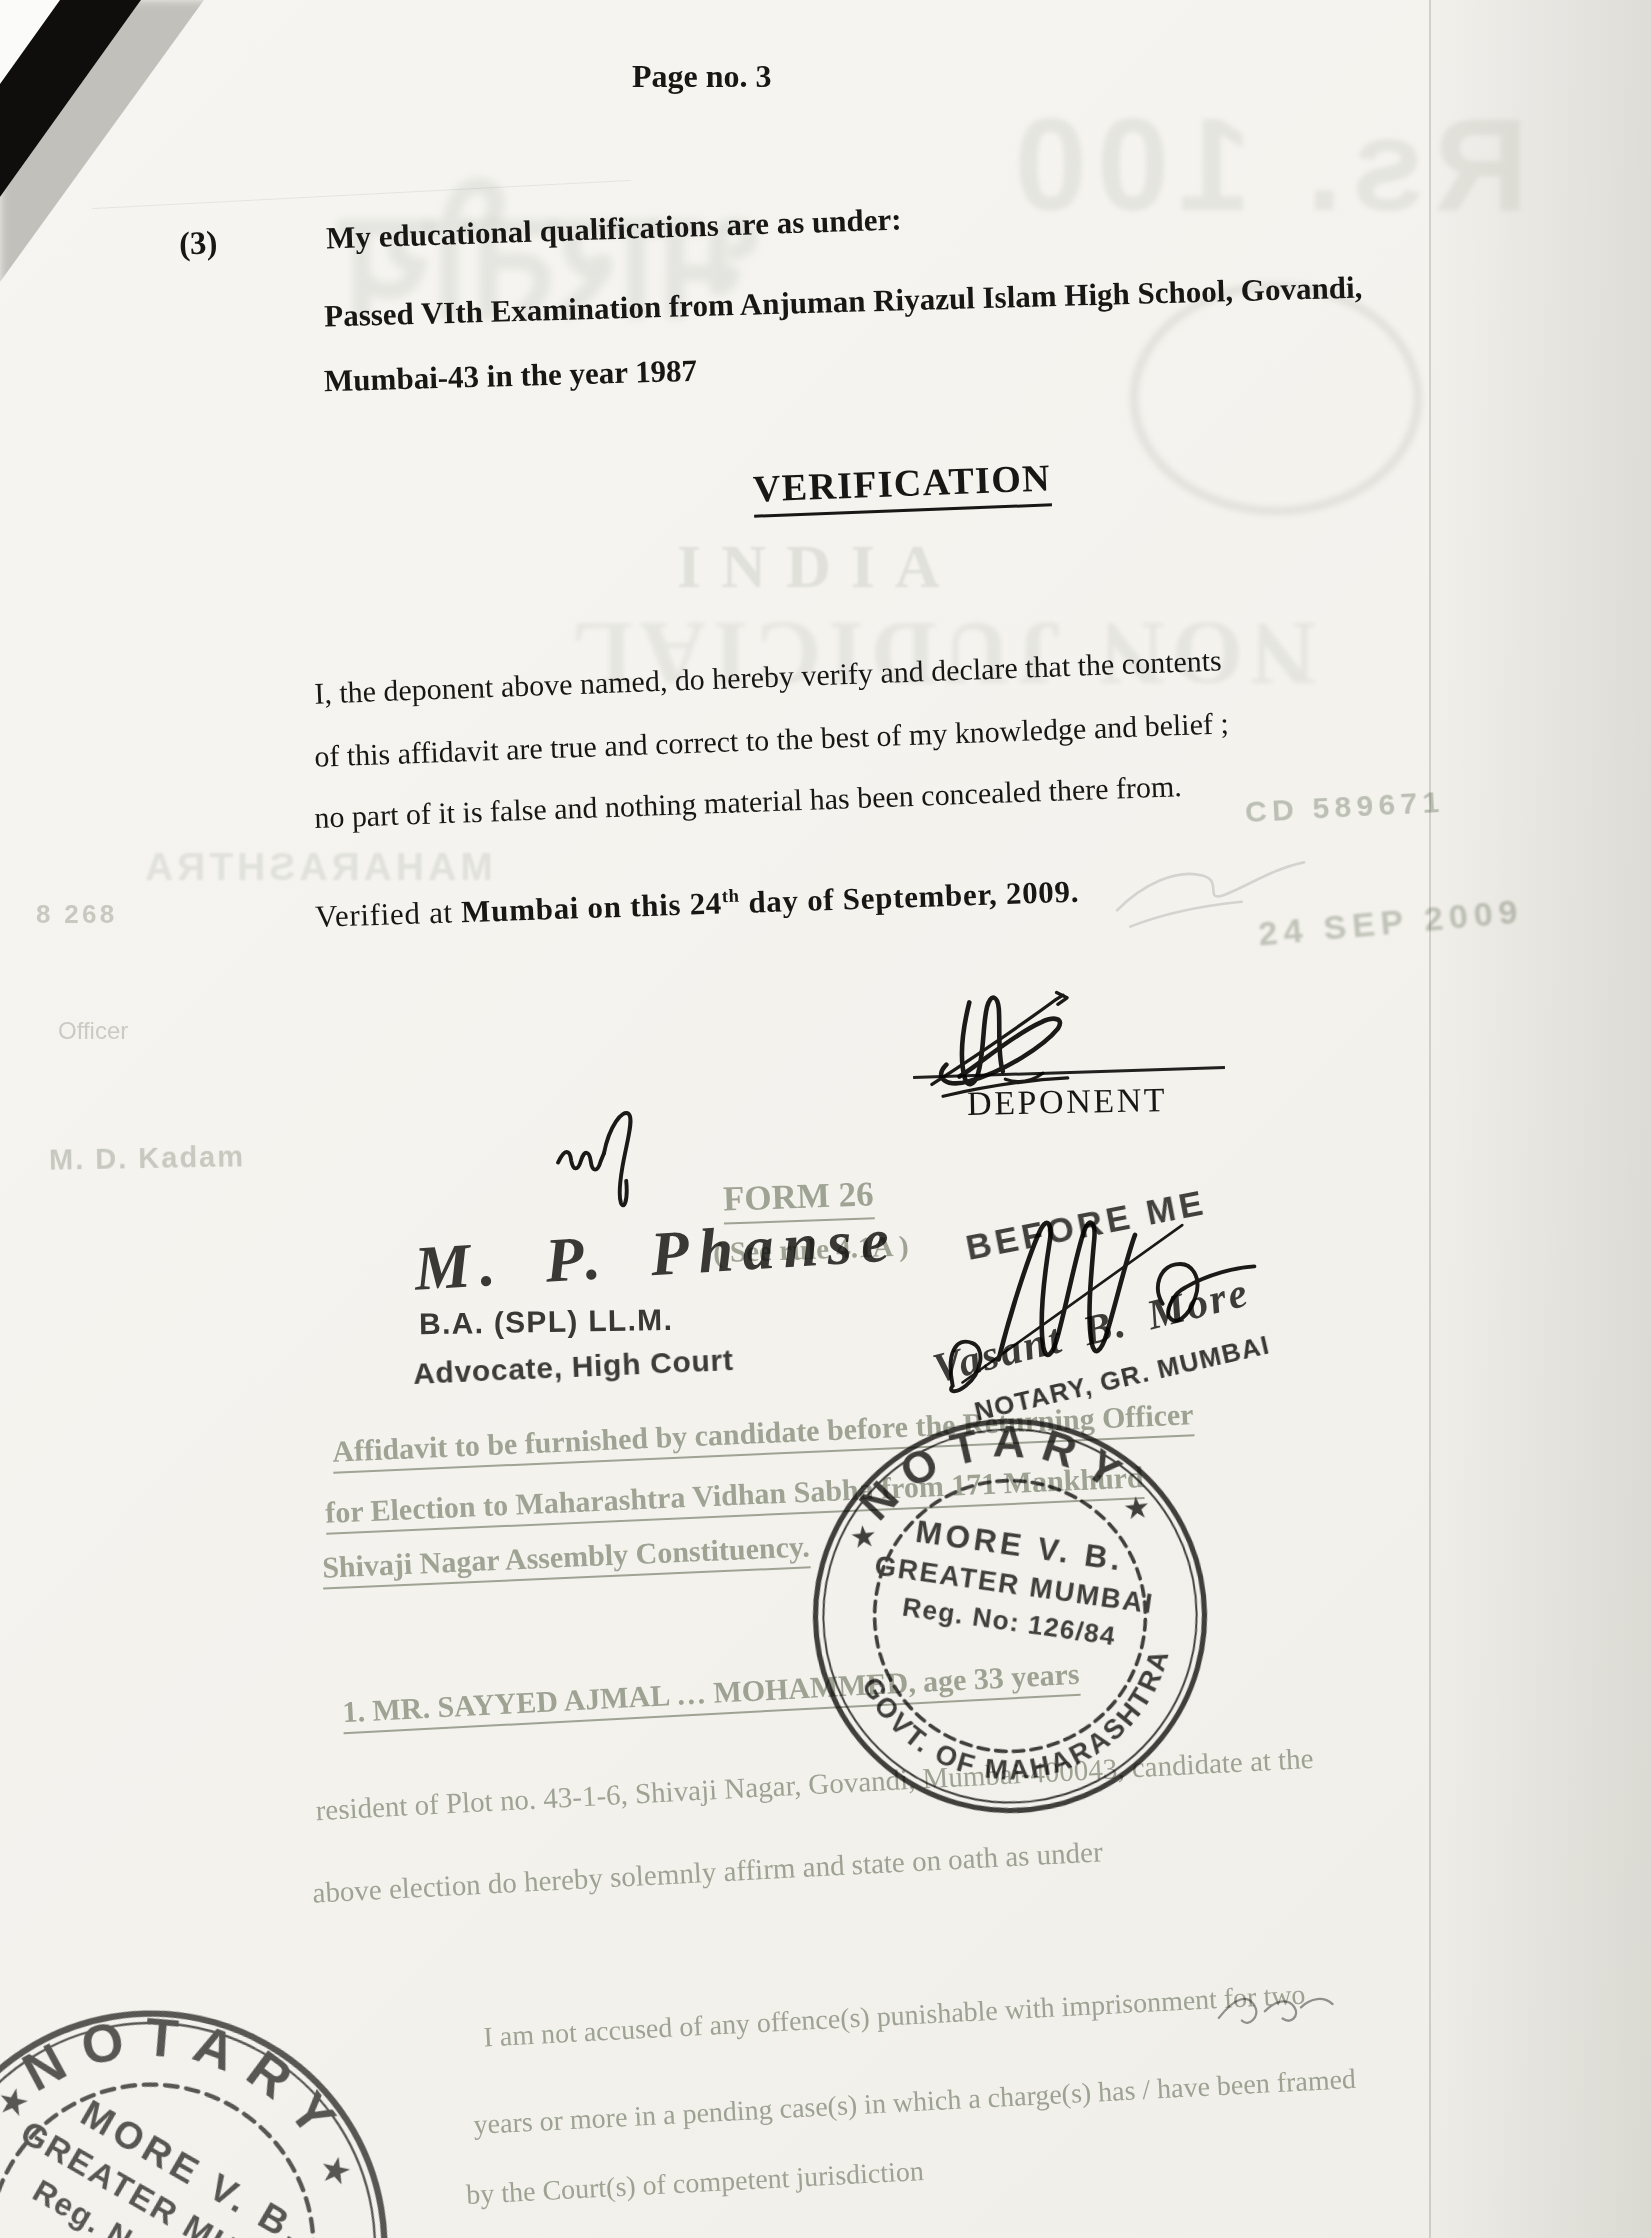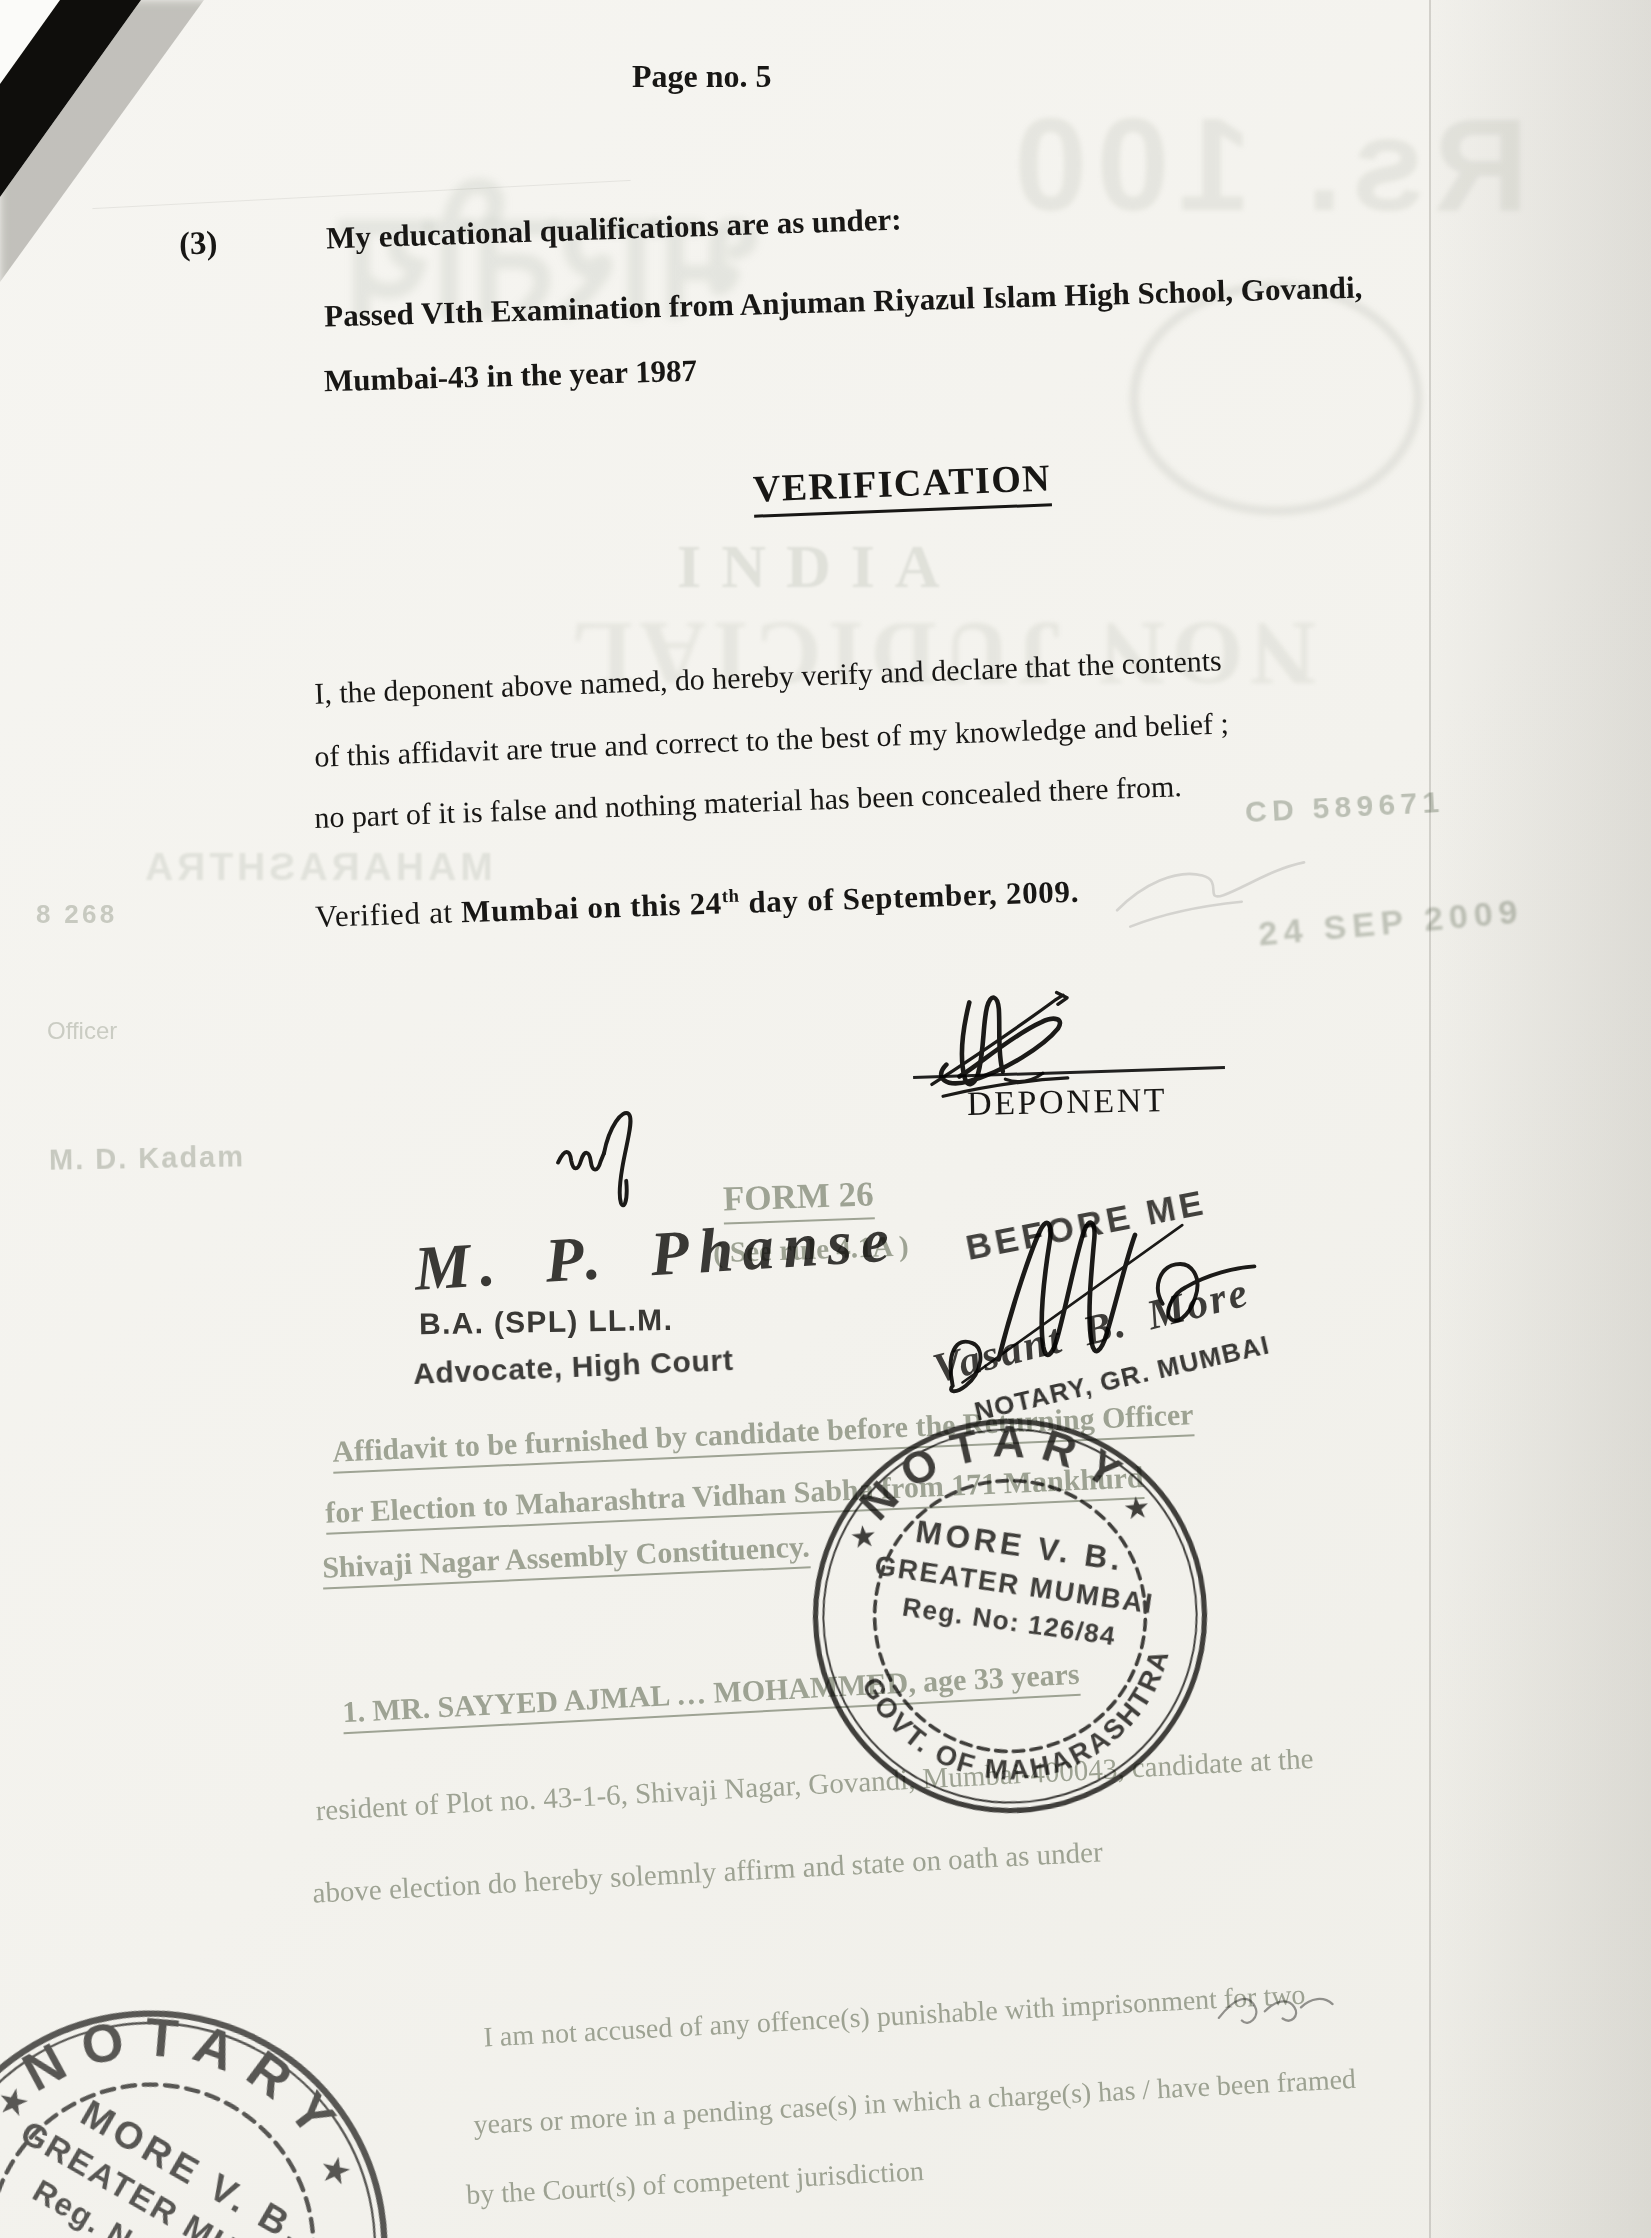--- a/index.html
+++ b/index.html
@@ -37,38 +37,38 @@
 
   <div class="t serif bold ghost" style="left:342px;top:190px;font-size:151px;color:rgba(138,148,132,.14);transform:scaleX(-1);filter:blur(4px);">भारतीय</div>
   <div class="t sans bold ghost" style="left:1005px;top:99px;font-size:131px;color:rgba(138,148,132,.13);transform:scaleX(-1);filter:blur(2.6px);letter-spacing:9.2px;">Rs. 100</div>
   <div class="t serif bold ghost" style="left:677px;top:535px;font-size:62px;color:rgba(138,148,132,.18);letter-spacing:20px;filter:blur(1.3px);">INDIA</div>
   <div class="t serif bold ghost" style="left:565px;top:608px;font-size:92px;color:rgba(138,148,132,.12);letter-spacing:6.6px;transform:scale(-1,-1);filter:blur(2px);">NON JUDICIAL</div>
   <div class="t sans bold ghost" style="left:141px;top:847px;font-size:39px;color:rgba(138,148,132,.17);letter-spacing:4px;transform:scaleX(-1);filter:blur(1.3px);">MAHARASHTRA</div>
   <div style="position:absolute;left:1130px;top:282px;width:276px;height:217px;border:8px solid rgba(130,136,124,.15);border-radius:50%;filter:blur(3.3px);mix-blend-mode:multiply;"></div>
   <div class="t sans bold ghost" style="left:1245px;top:792px;font-size:30px;color:rgba(150,158,144,.55);letter-spacing:5.3px;transform:rotate(-3deg);filter:blur(0.7px);">CD 589671</div>
   <div class="t sans bold ghost" style="left:1258px;top:905px;font-size:34px;color:rgba(150,158,144,.5);letter-spacing:6px;transform:rotate(-5deg);filter:blur(1px);">24 SEP 2009</div>
   <div class="t sans bold ghost" style="left:36px;top:901px;font-size:26px;color:rgba(150,158,144,.45);letter-spacing:3.3px;filter:blur(0.7px);">8 268</div>
-  <div class="t sans ghost" style="left:47px;top:1019px;font-size:24px;color:rgba(150,158,144,.42);filter:blur(0.7px);">Officer</div>
+  <div class="t sans ghost" style="left:58px;top:1019px;font-size:24px;color:rgba(150,158,144,.42);filter:blur(0.7px);">Officer</div>
   <div class="t sans bold ghost" style="left:49px;top:1144px;font-size:29px;color:rgba(150,158,144,.45);letter-spacing:2px;filter:blur(0.7px);transform:rotate(-1deg);">M. D. Kadam</div>
 
   <div class="t serif bold bleed" style="left:723px;top:1179px;font-size:35px;transform:rotate(-2deg);"><span class="ub">FORM  26</span></div>
   <div class="t serif bold bleed" style="left:713px;top:1235px;font-size:29px;transform:rotate(-2deg);">( See rule 4.1A )</div>
 
   <div class="t serif bold bleed" style="left:332px;top:1418px;font-size:30px;transform:rotate(-2.5deg);"><span class="ub">Affidavit  to be furnished by candidate before the Returning Officer</span></div>
   <div class="t serif bold bleed" style="left:325px;top:1480px;font-size:30px;transform:rotate(-2.5deg);"><span class="ub">for Election  to Maharashtra Vidhan Sabha from  171  Mankhurd</span></div>
   <div class="t serif bold bleed" style="left:322px;top:1542px;font-size:30px;transform:rotate(-2.5deg);"><span class="ub">Shivaji Nagar   Assembly Constituency.</span></div>
 
   <div class="t serif bold bleed" style="left:342px;top:1678px;font-size:30px;transform:rotate(-3deg);"><span class="ub">1.   MR.  SAYYED  AJMAL  …  MOHAMMED,  age  33  years</span></div>
   <div class="t serif bleed" style="left:315px;top:1770px;font-size:29px;transform:rotate(-3deg);">resident of Plot no. 43-1-6, Shivaji Nagar, Govandi, Mumbai-400043, candidate  at the</div>
   <div class="t serif bleed" style="left:312px;top:1858px;font-size:29px;transform:rotate(-3deg);">above election  do hereby solemnly affirm and state on oath as under</div>
   <div class="t serif bleed" style="left:483px;top:2002px;font-size:28px;transform:rotate(-3deg);">I am not accused of any offence(s) punishable with imprisonment for two</div>
   <div class="t serif bleed" style="left:473px;top:2088px;font-size:28px;transform:rotate(-3deg);">years or more in a pending case(s) in which a charge(s) has / have been framed</div>
   <div class="t serif bleed" style="left:466px;top:2169px;font-size:28px;transform:rotate(-3deg);">by the Court(s) of competent jurisdiction</div>
 
-  <div class="t serif bold ink" style="left:632px;top:60px;font-size:32px;">Page no. 5</div>
+  <div class="t serif bold ink" style="left:632px;top:60px;font-size:32px;">Page no. 3</div>
 
   <div class="t serif bold ink" style="left:179px;top:227px;font-size:33px;transform:rotate(-2deg);">(3)</div>
   <div class="t serif bold ink" style="left:326px;top:213px;font-size:31px;transform:rotate(-1.9deg);">My educational qualifications are as under:</div>
   <div class="t serif bold ink" style="left:324px;top:286px;font-size:31px;transform:rotate(-1.6deg);">Passed VIth  Examination from Anjuman Riyazul Islam High School, Govandi,</div>
   <div class="t serif bold ink" style="left:324px;top:360px;font-size:31px;transform:rotate(-1.6deg);">Mumbai-43 in the year 1987</div>
 
   <div class="t serif bold ink" style="left:753px;top:464px;font-size:38px;letter-spacing:1.3px;transform:rotate(-2.2deg);"><span class="u">VERIFICATION</span></div>
 
   <div class="t serif ink" style="left:314px;top:662px;font-size:30px;transform:rotate(-2.1deg);">I, the deponent above named, do hereby verify and declare that the contents</div>
   <div class="t serif ink" style="left:314px;top:725px;font-size:30px;transform:rotate(-2.1deg);">of this affidavit are true and correct to the best of my knowledge and belief ;</div>

